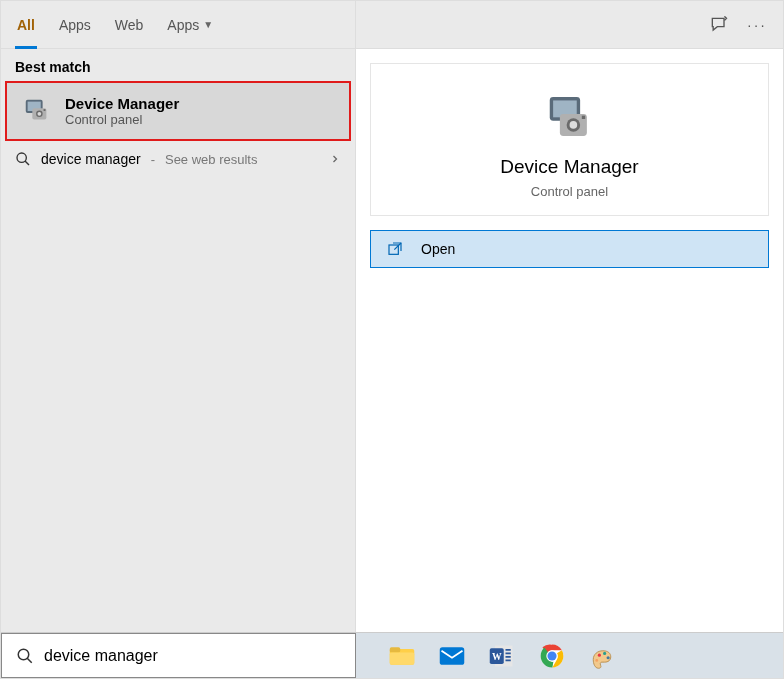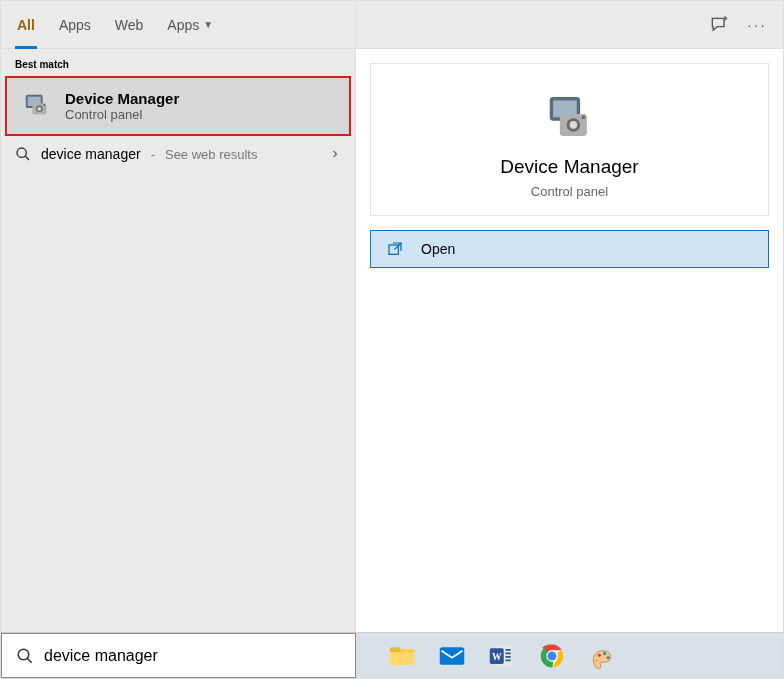--- a/index.html
+++ b/index.html
@@ -53,21 +53,21 @@
       content: "";
       position: absolute;
       left: 10px; right: 10px; bottom: 0;
       height: 3px;
       background: #0078d4;
     }
     .tab .caret { margin-left: 4px; font-size: 10px; color: #666; }
     .section-header {
       padding: 10px 14px 6px;
       font-weight: 600;
-      font-size: 10px;
+      font-size: 14px;
     }
     .best-match {
       display: flex;
       align-items: center;
       gap: 12px;
       padding: 12px 14px;
       background: #d8d8d8;
       border: 2px solid #e01b1b;
       margin: 0 4px;
     }

